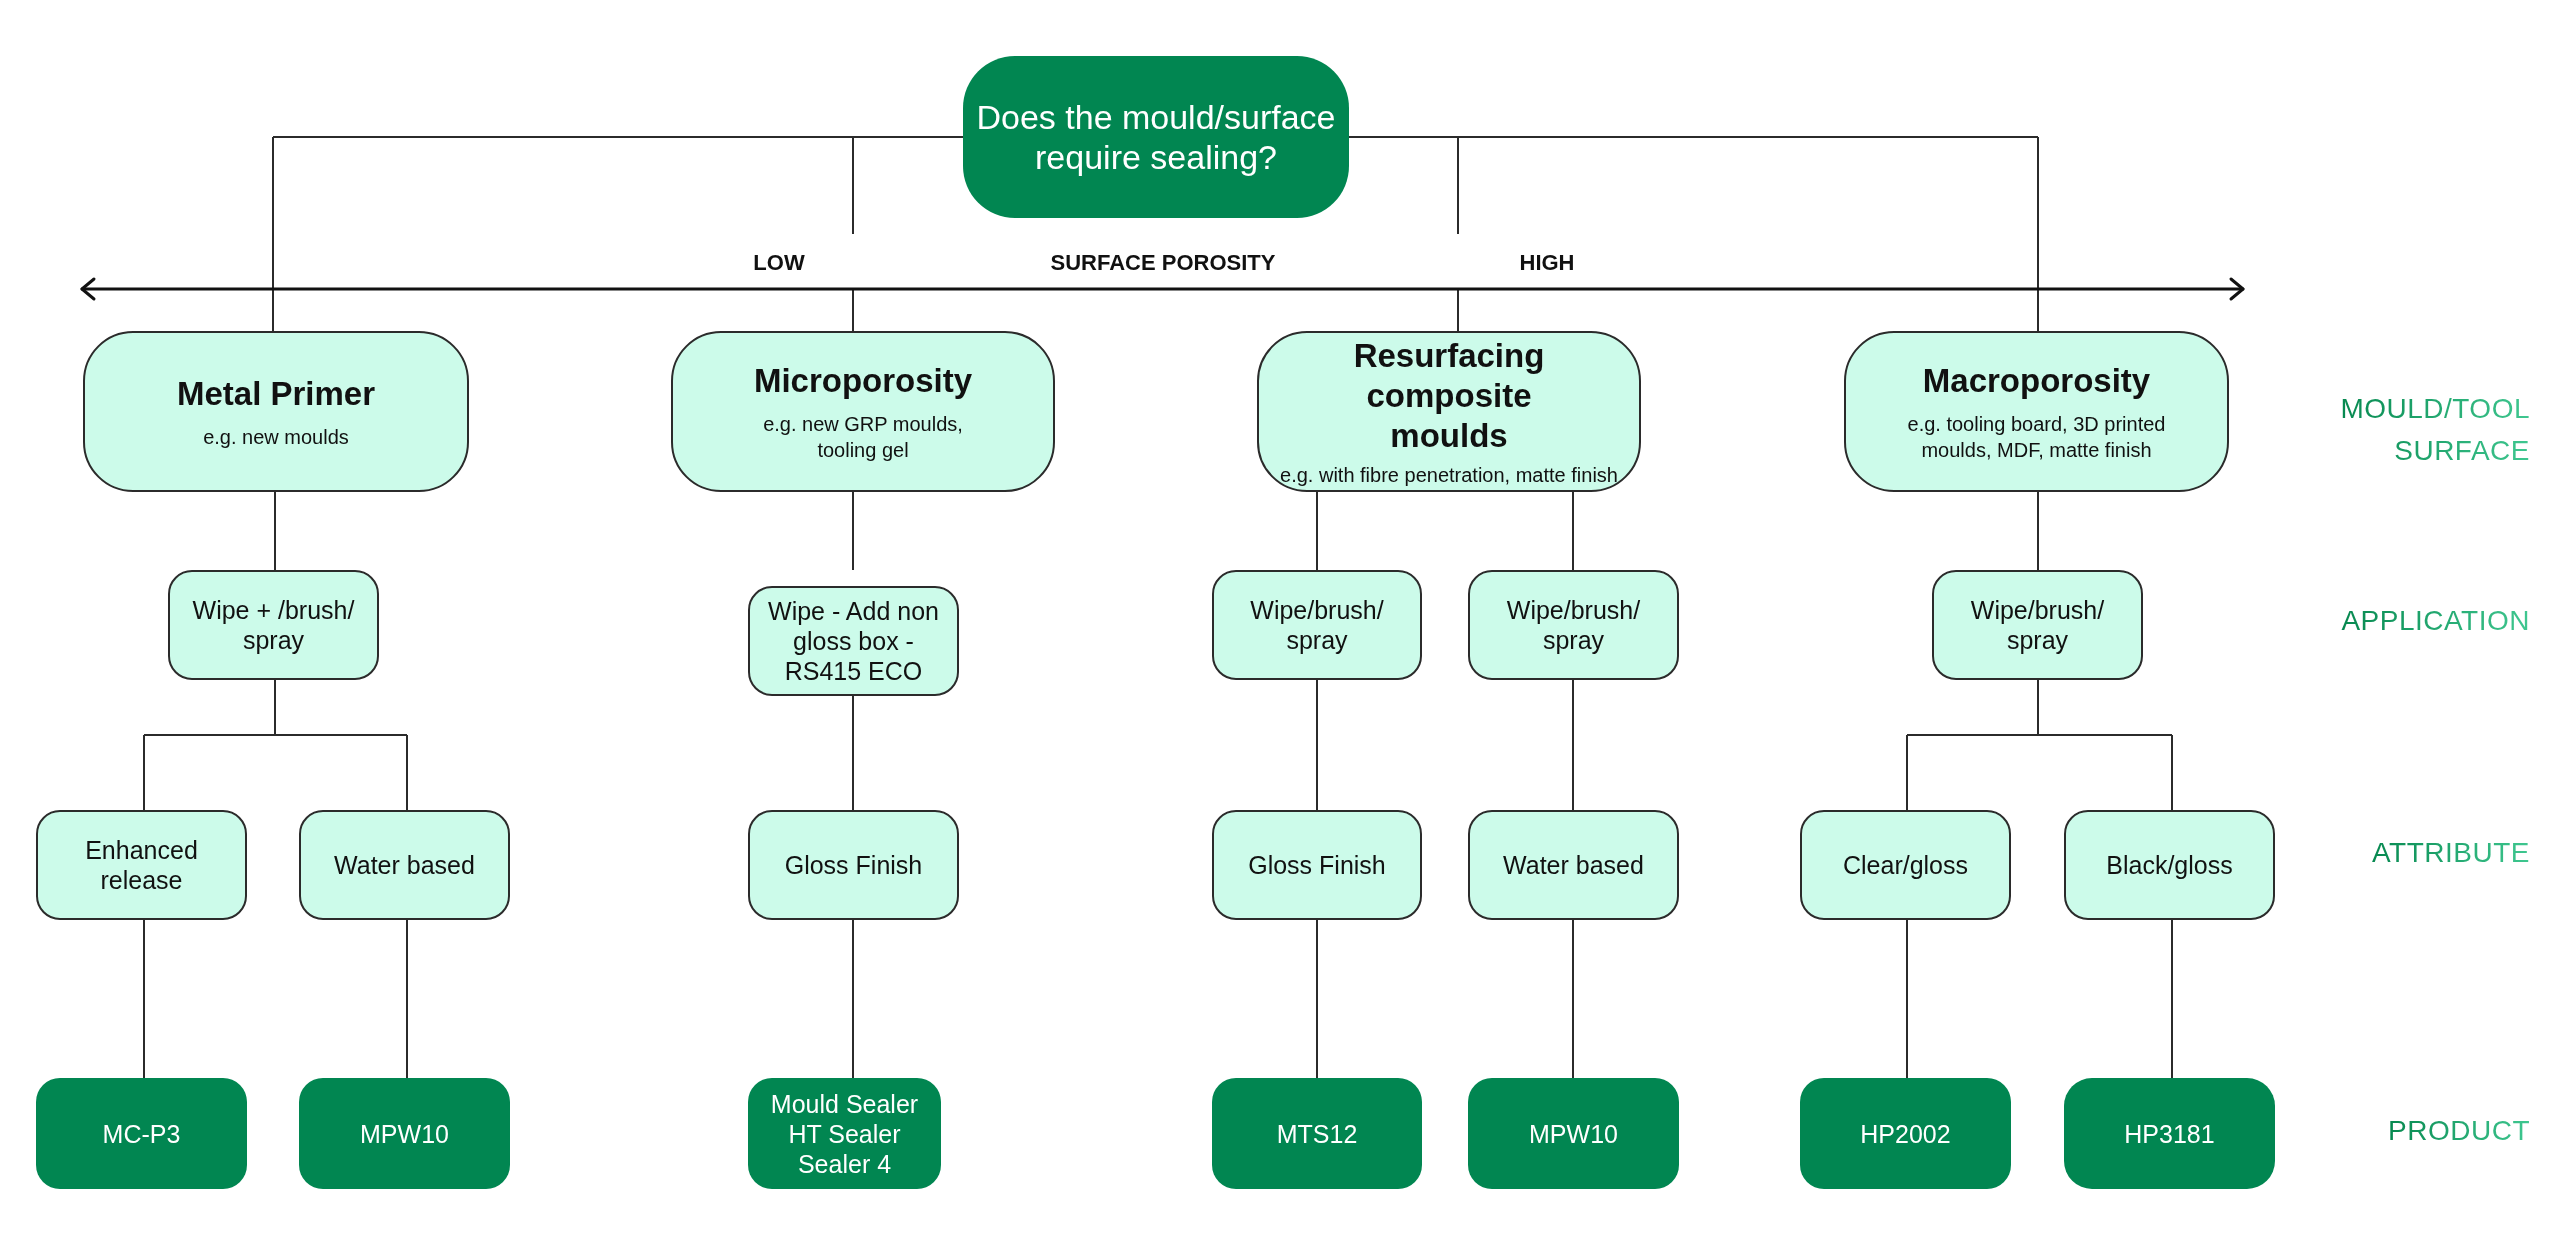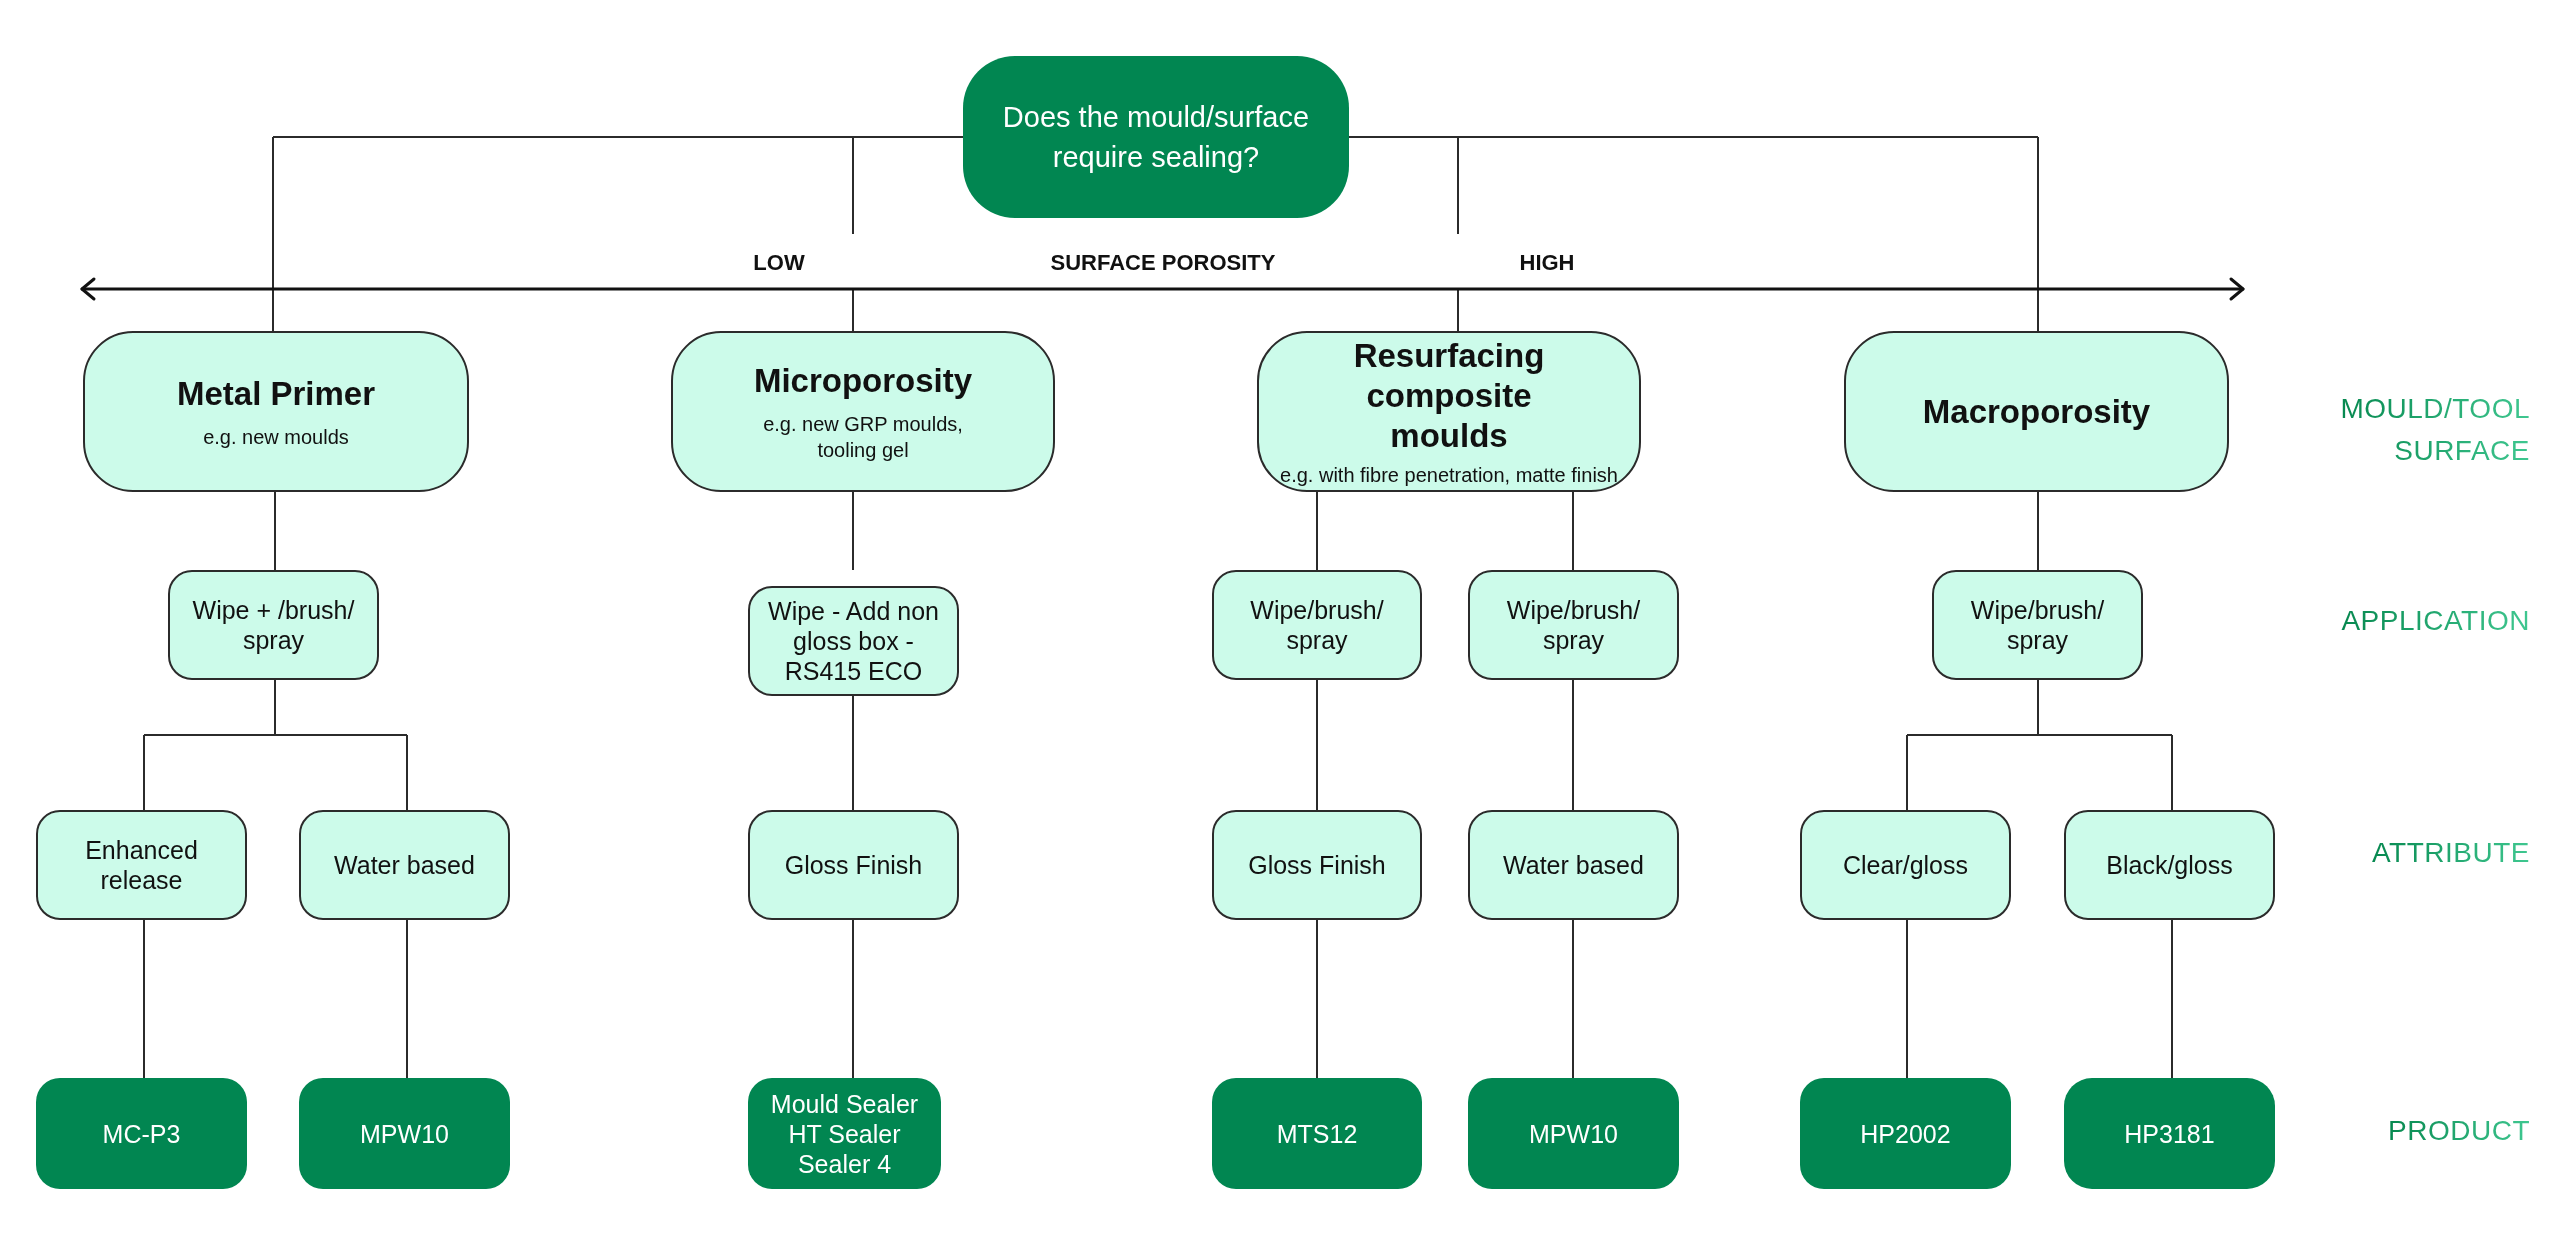--- a/index.html
+++ b/index.html
@@ -1,21 +1,21 @@
 <!DOCTYPE html>
 <html><head>
 <meta charset="utf-8">
 <style>
   html, body { margin: 0; padding: 0; background: #ffffff; }
   body { width: 2560px; height: 1245px; position: relative; overflow: hidden;
          font-family: "Liberation Sans", "DejaVu Sans", sans-serif; color: #111; }
   #wires { position: absolute; left: 0; top: 0; width: 2560px; height: 1245px; }
   .node { position: absolute; box-sizing: border-box; display: flex; flex-direction: column;
           align-items: center; justify-content: center; text-align: center; }
-  .question { background: #018651; color: #fff; border-radius: 52px; font-size: 29px; line-height: 40px; }
+  .question { background: #018651; color: #fff; border-radius: 52px; font-size: 34px; line-height: 40px; }
   .surface { background: #ccfbea; border: 2px solid #2b2b2b; border-radius: 50px; }
   .surface .title { font-size: 33px; font-weight: bold; line-height: 40px; color: #111; }
   .surface .sub { font-size: 20px; line-height: 26px; margin-top: 10px; color: #111; }
   .app, .attr { background: #ccfbea; border: 2px solid #2b2b2b; border-radius: 24px; font-size: 25px; line-height: 30px; padding: 0 10px; }
   .prod { background: #018651; color: #fff; border-radius: 24px; font-size: 25px; line-height: 30px; }
   .axis-label { position: absolute; font-size: 22px; font-weight: bold; color: #111; transform: translateX(-50%); white-space: nowrap; }
   .level-label { position: absolute; right: 30px; text-align: right; font-size: 28px; line-height: 42px; letter-spacing: 0.5px;
                  background: linear-gradient(90deg, #06884f 0%, #3fc790 100%);
                  -webkit-background-clip: text; background-clip: text; color: transparent; }
 </style>
@@ -83,20 +83,21 @@
 <div class="node surface" style="left:671px; top:331px; width:384px; height:161px;">
   <div class="title">Microporosity</div>
   <div class="sub" style="width:240px;">e.g. new GRP moulds, tooling gel</div>
 </div>
 <div class="node surface" style="left:1257px; top:331px; width:384px; height:161px;">
   <div class="title" style="width:260px;">Resurfacing composite moulds</div>
   <div class="sub" style="width:340px; margin-top:6px;">e.g. with fibre penetration, matte finish</div>
 </div>
 <div class="node surface" style="left:1844px; top:331px; width:385px; height:161px;">
   <div class="title">Macroporosity</div>
+  <div class="sub" style="width:290px;">e.g. tooling board, 3D printed moulds, MDF, matte finish</div>
 </div>
 
 <div class="node app" style="left:168px; top:570px; width:211px; height:110px;">
   <span>Wipe + /brush/ spray</span>
 </div>
 <div class="node app" style="left:748px; top:570px; width:211px; height:110px;margin-top:16px;">
   <span>Wipe - Add non gloss box - RS415 ECO</span>
 </div>
 <div class="node app" style="left:1212px; top:570px; width:210px; height:110px;">
   <span style="width:150px;">Wipe/brush/ spray</span>

